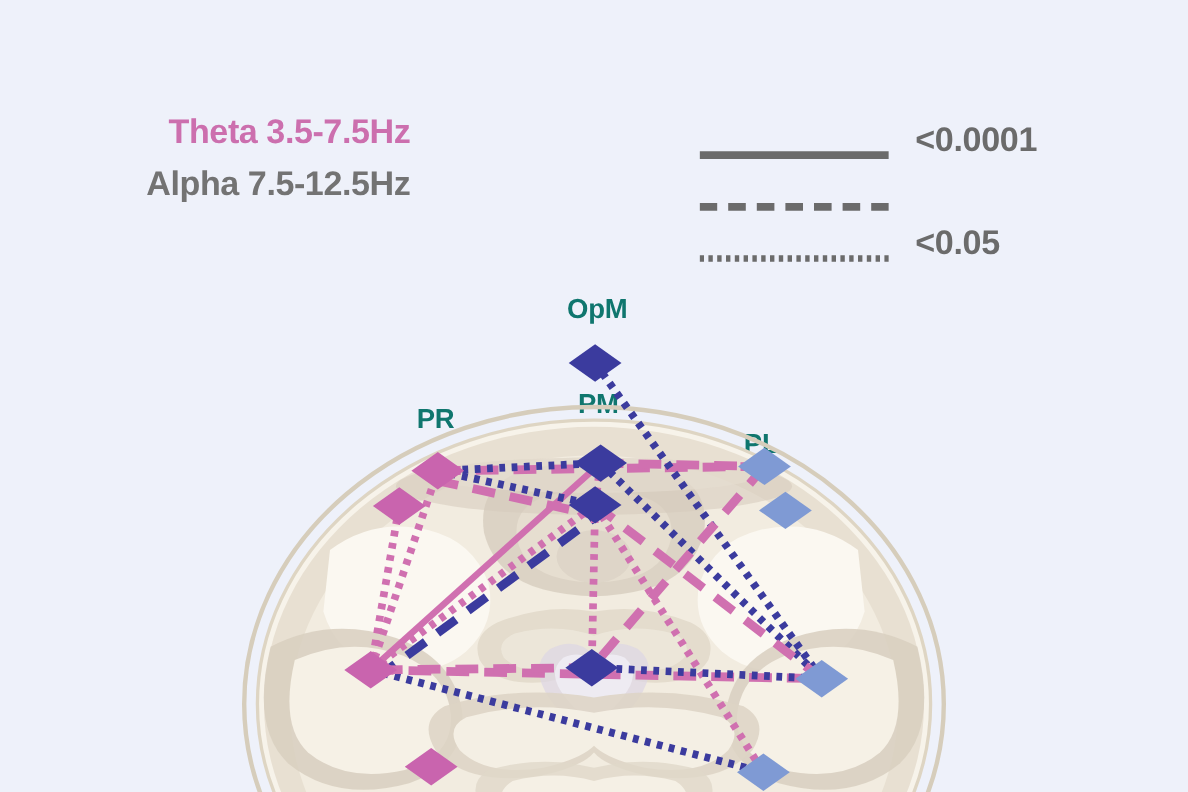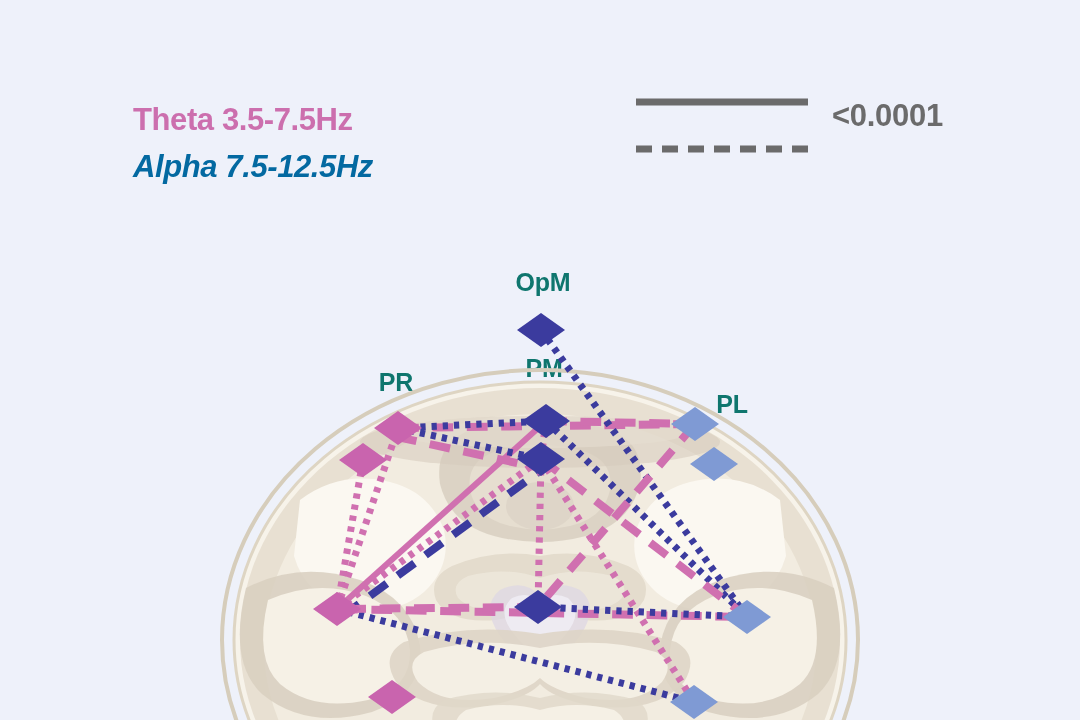--- a/index.html
+++ b/index.html
@@ -33,31 +33,32 @@
   #band-legend {
     left: 133px;
     top: 96px;
   }
   .band-line {
     font-size: 31px;
     font-weight: bold;
     letter-spacing: -0.4px;
     line-height: 47px;
     white-space: nowrap;
+    text-align: right;
   }
   #band-theta { color: #cc6fae; }
-  #band-alpha { color: #0369a1; font-style: italic; }
+  #band-alpha { color: #737373; }
 
   #pvalue-legend {
     left: 636px;
     top: 98px;
   }
   .pval-row {
     display: flex;
-    align-items: flex-start;
+    align-items: flex-end;
     height: 47px;
   }
   .pval-sample {
     width: 172px;
     height: 8px;
     margin-right: 24px;
     flex: none;
   }
   .pval-label {
     font-size: 31px;
@@ -153,21 +154,21 @@
       <polygon points="538,590 562,607 538,624 514,607" fill="#3b3b9e"></polygon>
       <polygon points="747,600 771,617 747,634 723,617" fill="#7f9ad4"></polygon>
       <polygon points="694,685 718,702 694,719 670,702" fill="#7f9ad4"></polygon>
     </svg>
 
   <div id="node-label-container">
       <div class="node-label" style="left: 543px; top: 282px;">OpM</div>
       <div class="node-label" style="left: 544px; top: 368px; text-align: right;">PM</div>
       <div class="node-label" style="left: 396px; top: 382px;">PR</div>
       <div class="node-label" style="left: 340px; top: 490px;">TPR</div>
-      <div class="node-label" style="left: 732px; top: 404px;">PL</div>
+      <div class="node-label" style="left: 692px; top: 404px;">PL</div>
       <div class="node-label" style="left: 729px; top: 506px;">TPL</div>
       <div class="node-label" style="left: 540px; top: 496px;">CM</div>
       <div class="node-label" style="left: 280px; top: 616px;">CR</div>
       <div class="node-label" style="left: 338px; top: 690px;">TAR</div>
       <div class="node-label" style="left: 537px; top: 654px;">FM</div>
       <div class="node-label" style="left: 793px; top: 626px;">CL</div>
       <div class="node-label" style="left: 739px; top: 701px;">TAL</div>
     </div>
 
   <div class="legend-block" id="band-legend">
@@ -180,15 +181,21 @@
       <svg class="pval-sample" viewBox="0 0 172 8" preserveAspectRatio="none">
         <line x1="0" y1="4" x2="172" y2="4" stroke="#6b6b6b" stroke-width="7"></line>
       </svg>
       <span class="pval-label">&lt;0.0001</span>
     </div>
     <div class="pval-row">
       <svg class="pval-sample" viewBox="0 0 172 8" preserveAspectRatio="none">
         <line x1="0" y1="4" x2="172" y2="4" stroke="#6b6b6b" stroke-width="7" stroke-dasharray="16 10"></line>
       </svg>
     </div>
+    <div class="pval-row">
+      <svg class="pval-sample" viewBox="0 0 172 8" preserveAspectRatio="none">
+        <line x1="0" y1="4" x2="172" y2="4" stroke="#6b6b6b" stroke-width="6" stroke-dasharray="4 4"></line>
+      </svg>
+      <span class="pval-label">&lt;0.05</span>
+    </div>
   </div>
 
 </div>
 
 </body></html>

